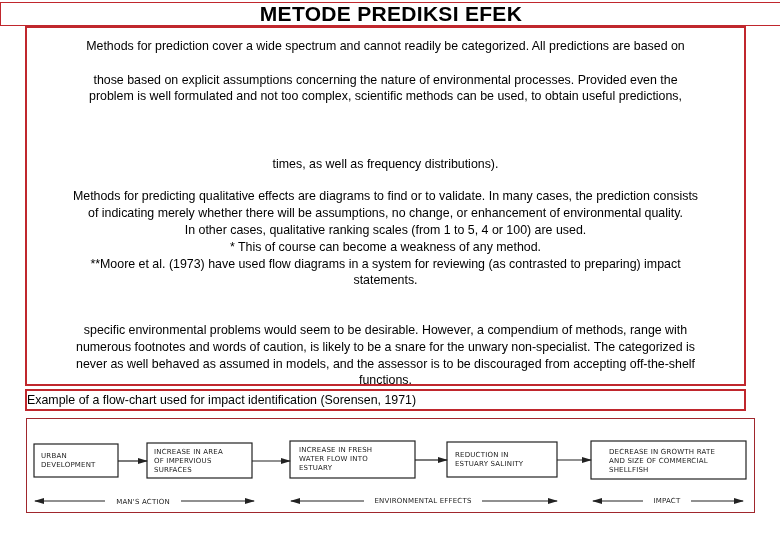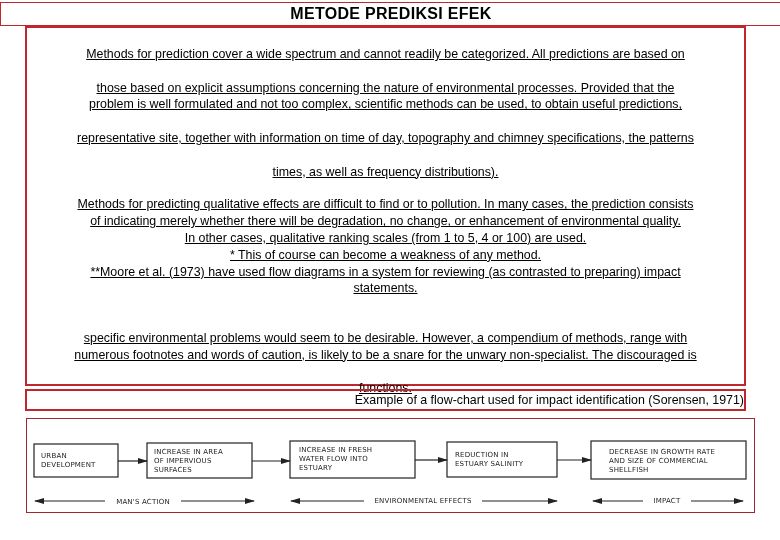--- a/index.html
+++ b/index.html
@@ -1,57 +1,57 @@
 <!DOCTYPE html>
 <html><head>
   <meta charset="utf-8">
   <style>
     html, body { margin: 0; padding: 0; background: #ffffff; }
     body { width: 780px; height: 540px; position: relative; overflow: hidden; font-family: "Liberation Sans", sans-serif; color: #000; }
     .title-box { position: absolute; left: 0; top: 2px; width: 782px; height: 24px; border: 1px solid #c0272d; box-sizing: border-box; text-align: center; }
-    .title-box span { font-family: "Liberation Sans", sans-serif; font-weight: bold; font-size: 16px; line-height: 22px; letter-spacing: 0.3px; }
+    .title-box span { font-family: "Liberation Sans", sans-serif; font-weight: bold; font-size: 21px; line-height: 22px; letter-spacing: 0.3px; }
     .main-box { position: absolute; left: 25px; top: 26px; width: 721px; height: 360px; border: 2px solid #c0272d; box-sizing: border-box; padding: 2px 6px 0 6px; text-align: center; font-size: 12.4px; line-height: 16.8px; }
-    .main-box p { margin: 16px; text-decoration: underline; }
+    .main-box p { margin: 8px; }
     .main-box p.gap { margin-top: 16px; }
-    .caption-box { position: absolute; left: 25px; top: 389px; width: 721px; height: 22px; border: 2px solid #c0272d; box-sizing: border-box; text-align: right; font-size: 12.4px; line-height: 18px; }
+    .caption-box { position: absolute; left: 25px; top: 389px; width: 721px; height: 22px; border: 2px solid #c0272d; box-sizing: border-box; text-align: left; font-size: 12.4px; line-height: 18px; }
     .diagram-box { position: absolute; left: 26px; top: 418px; width: 729px; height: 95px; border: 1px solid #a0272d; box-sizing: border-box; background: #fff; }
     .diagram-box svg { position: absolute; left: 0; top: 0; }
     .fc-text { font-family: "DejaVu Sans", sans-serif; font-size: 7px; fill: #222; letter-spacing: 0.2px; }
   </style>
 </head>
 <body>
 
 <div class="title-box">
   <span>METODE  PREDIKSI  EFEK</span>
 </div>
 
 <div class="main-box">
   <p>
     <span>Methods for prediction cover a wide spectrum and cannot readily be categorized. All predictions are based on</span><br>
     <br>
-    <span>those based on explicit assumptions concerning the nature of environmental processes. Provided that the</span><br>
+    <span>those based on explicit assumptions concerning the nature of environmental processes. Provided even the</span><br>
     <span>problem is well formulated and not too complex, scientific methods can be used, to obtain useful predictions,</span><br>
     <br>
-    <span>representative site, together with information on time of day, topography and chimney specifications, the patterns</span><br>
+    <br>
     <br>
     <span>times, as well as frequency distributions).</span>
   </p>
   <p class="gap">
-    <span>Methods for predicting qualitative effects are difficult to find or to pollution. In many cases, the prediction consists</span><br>
-    <span>of indicating merely whether there will be degradation, no change, or enhancement of environmental quality.</span><br>
+    <span>Methods for predicting qualitative effects are diagrams to find or to validate. In many cases, the prediction consists</span><br>
+    <span>of indicating merely whether there will be assumptions, no change, or enhancement of environmental quality.</span><br>
     <span>In other cases, qualitative ranking scales (from 1 to 5, 4 or 100) are used.</span><br>
     <span>* This of course can become a weakness of any method.</span><br>
     <span>**Moore et al. (1973) have used flow diagrams in a system for reviewing (as contrasted to preparing) impact</span><br>
     <span>statements.</span>
   </p>
   <p class="gap">
     <br>
     <span>specific environmental problems would seem to be desirable. However, a compendium of methods, range with</span><br>
-    <span>numerous footnotes and words of caution, is likely to be a snare for the unwary non-specialist. The discouraged is</span><br>
-    <br>
+    <span>numerous footnotes and words of caution, is likely to be a snare for the unwary non-specialist. The categorized is</span><br>
+    <span>never as well behaved as assumed in models, and the assessor is to be discouraged from accepting off-the-shelf</span><br>
     <span>functions.</span>
   </p>
 </div>
 
 <div class="caption-box">
   <span>Example of a flow-chart used for impact identification (Sorensen, 1971)</span>
 </div>
 
 <div class="diagram-box">
   <svg width="729" height="95" viewBox="0 0 729 95">

